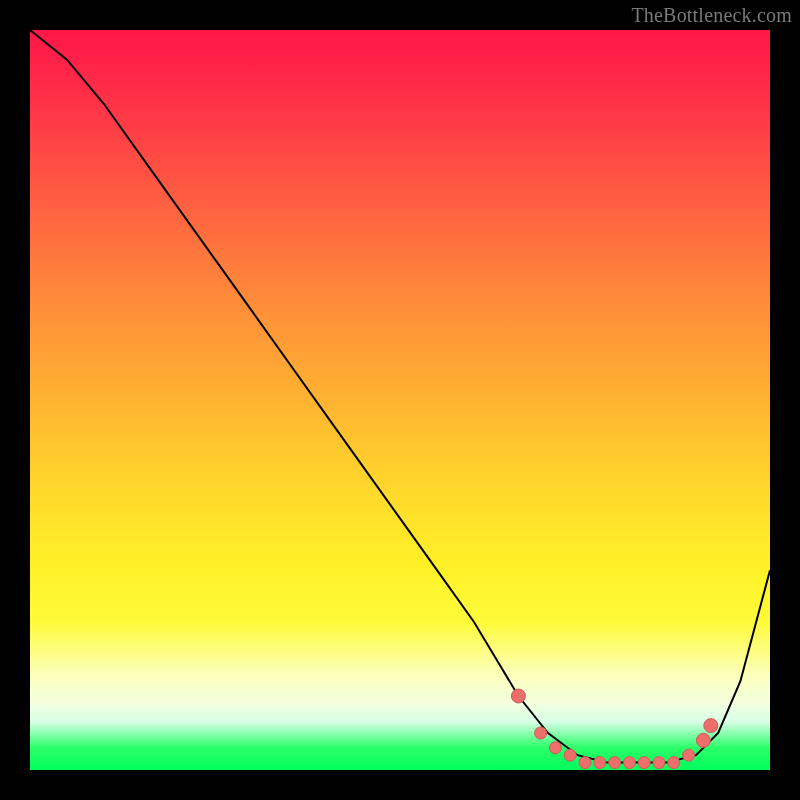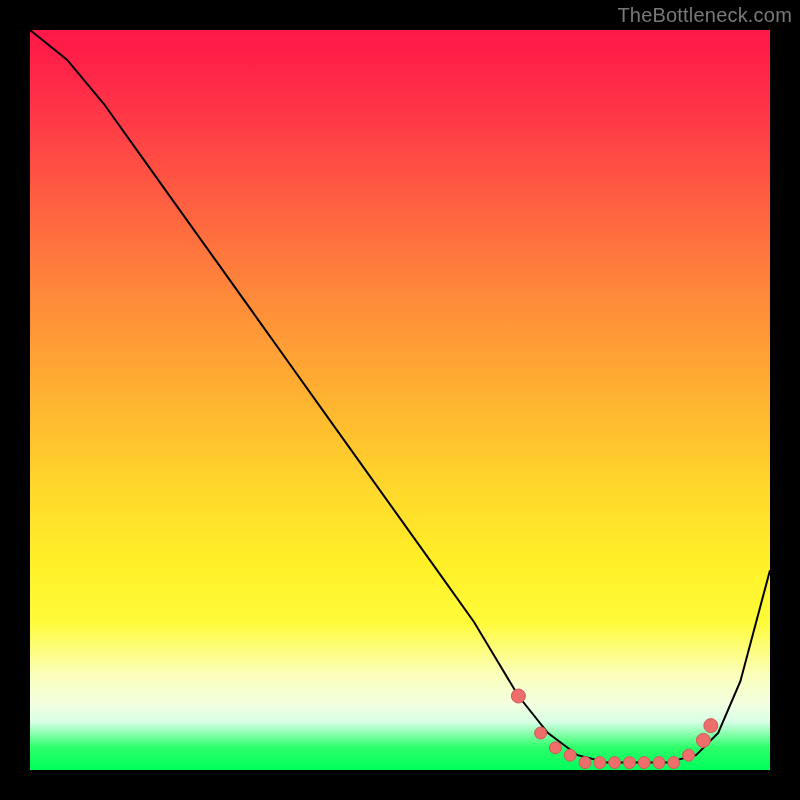--- a/index.html
+++ b/index.html
@@ -13,21 +13,21 @@
   .wrap {
     position: relative;
     width: 800px;
     height: 800px;
     background: #000;
   }
   .attribution {
     position: absolute;
     top: 4px;
     right: 8px;
-    font-family: Liberation Sans, sans-serif;
+    font-family: Liberation Serif, serif;
     font-size: 20px;
     color: #77797b;
     letter-spacing: 0.2px;
     z-index: 10;
     text-align: center;
   }
   .plot-bg {
     position: absolute;
     left: 30px;
     top: 30px;

